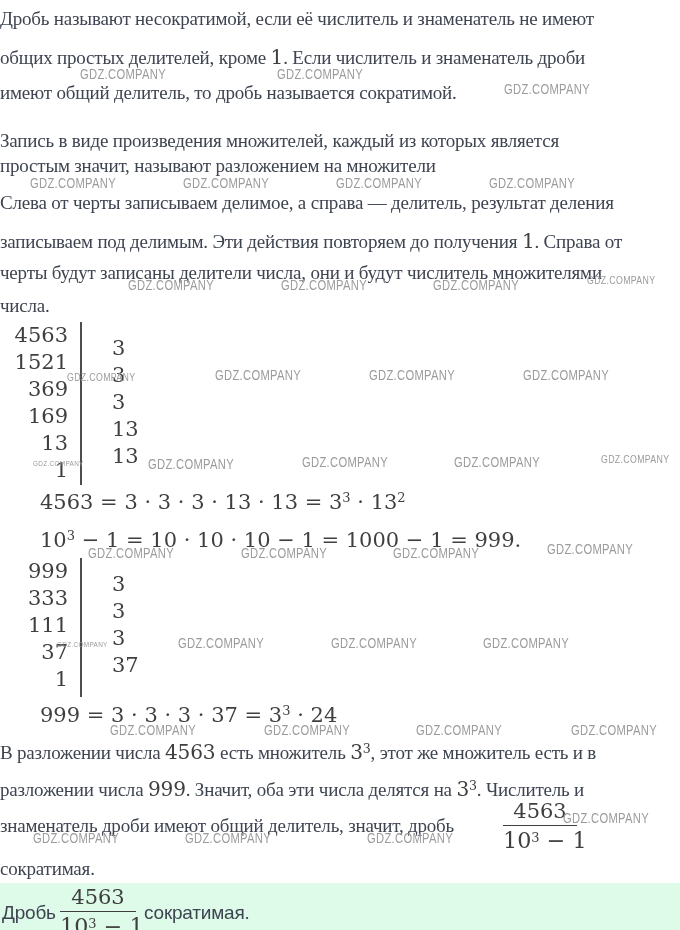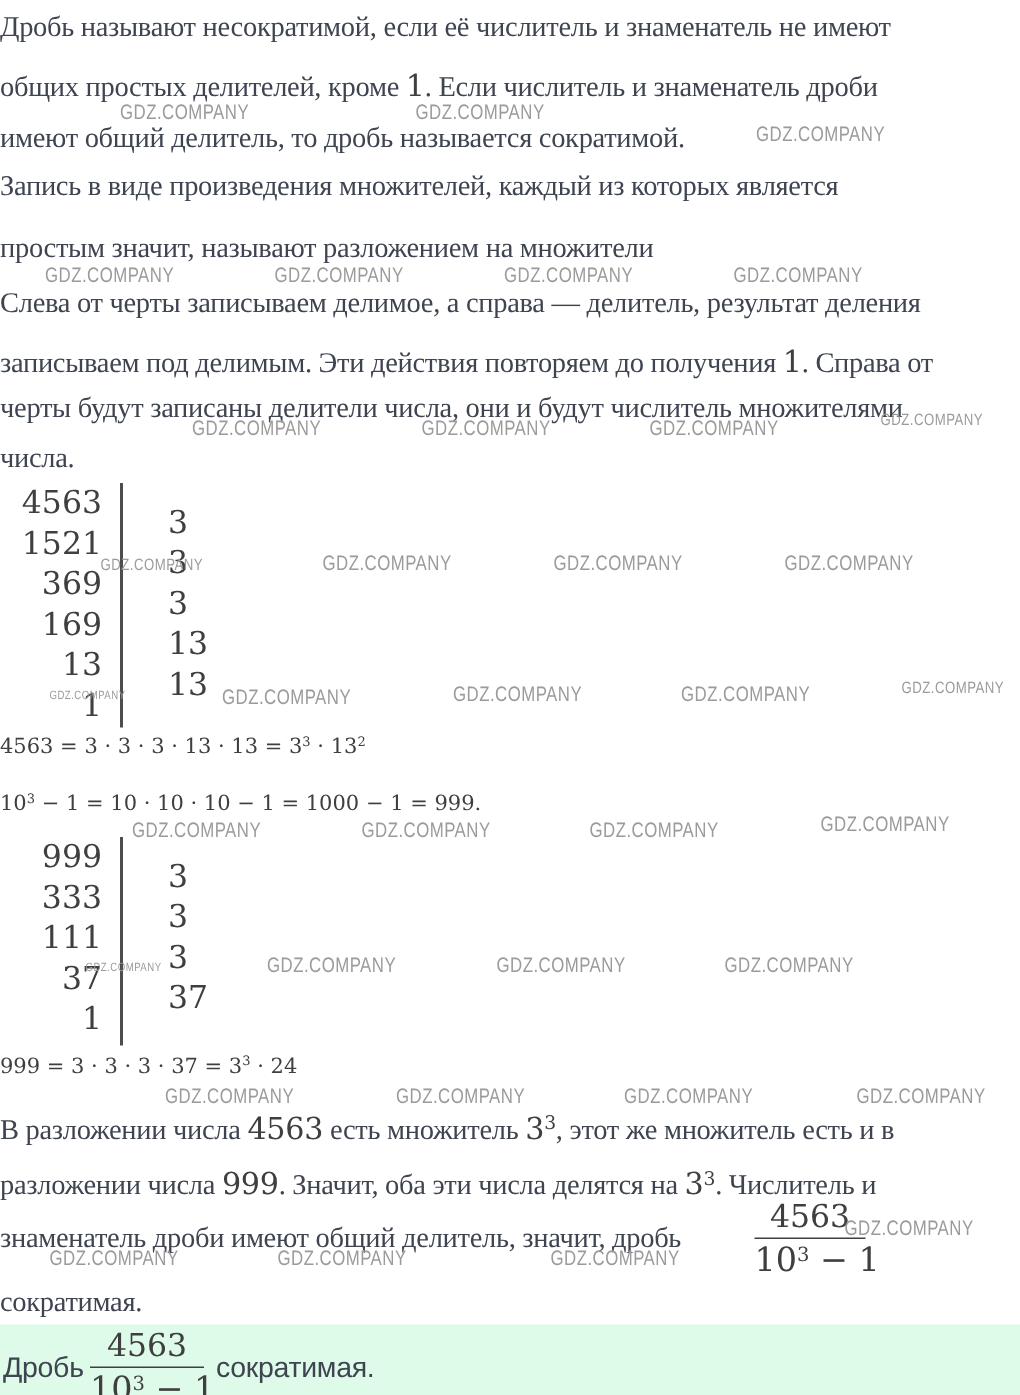--- a/index.html
+++ b/index.html
@@ -15,22 +15,23 @@
     font-size:19px;color:#3e4450;
     letter-spacing:-0.2px;
     white-space:nowrap;
   }
   .seg-s{font-family:Liberation Serif, serif;}
   .seg-m{font-family:"DejaVu Serif",serif;color:#3f3f3f;font-size:1.06em;}
   .seg-p{font-family:"DejaVu Serif",serif;color:#3f3f3f;font-size:0.66em;vertical-align:0.5em;}
   .equation{
     position:absolute;left:0;
     font-family:"DejaVu Serif",serif;
-    font-size:14px;color:#3f3f3f;
+    font-size:21px;color:#3f3f3f;
     white-space:nowrap;
+    padding-left:40px;
   }
   .equation .seg-m{font-size:1em;}
   .equation .seg-p{font-size:0.62em;vertical-align:0.55em;}
   .factor-table{position:absolute;left:0;}
   .col{
     position:absolute;top:0;
     font-family:"DejaVu Serif",serif;
     font-size:21px;color:#3f3f3f;
     line-height:27px;
   }
@@ -66,21 +67,21 @@
   .wm.s{font-size:11px;}
   .wm.t{font-size:8px;}
 </style>
 </head>
 <body>
 
 <div class="line" style="top:8px"><span class="seg-s">Дробь называют несократимой, если её числитель и знаменатель не имеют</span></div>
 <div class="line" style="top:45px"><span class="seg-s">общих простых делителей, кроме </span><span class="seg-m">1</span><span class="seg-s">. Если числитель и знаменатель дроби</span></div>
 <div class="line" style="top:82px"><span class="seg-s">имеют общий делитель, то дробь называется сократимой.</span></div>
 
-<div class="line" style="top:114px"><span class="seg-s">Запись в виде произведения множителей, каждый из которых является</span></div>
+<div class="line" style="top:130px"><span class="seg-s">Запись в виде произведения множителей, каждый из которых является</span></div>
 <div class="line" style="top:155px"><span class="seg-s">простым значит, называют разложением на множители</span></div>
 
 <div class="line" style="top:192px"><span class="seg-s">Слева от черты записываем делимое, а справа — делитель, результат деления</span></div>
 <div class="line" style="top:229px"><span class="seg-s">записываем под делимым. Эти действия повторяем до получения </span><span class="seg-m">1</span><span class="seg-s">. Справа от</span></div>
 <div class="line" style="top:262px"><span class="seg-s">черты будут записаны делители числа, они и будут числитель множителями</span></div>
 <div class="line" style="top:295px"><span class="seg-s">числа.</span></div>
 
 <div class="factor-table" style="top:322px">
   <div class="col dividends">
       <div class="cell">4563</div>

